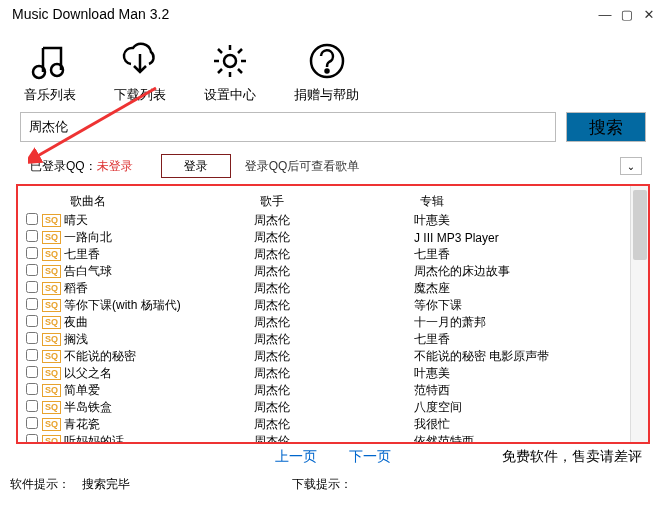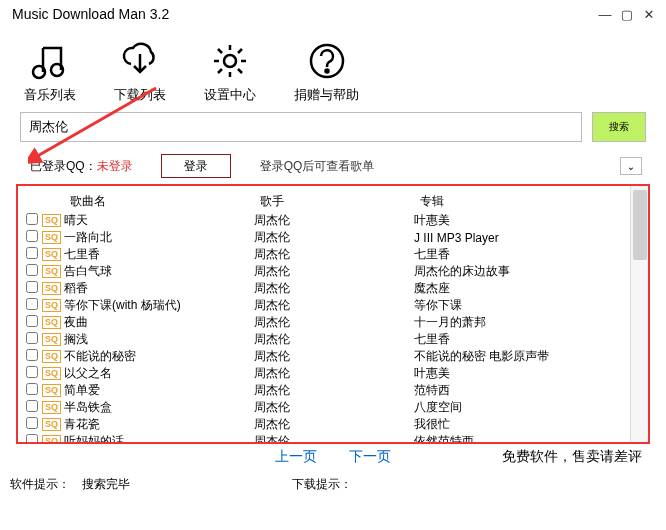--- a/index.html
+++ b/index.html
@@ -66,46 +66,46 @@
   }
   .search-input {
     flex: 1;
     height: 30px;
     border: 1px solid #bbb;
     padding: 0 8px;
     font-size: 13px;
     outline: none;
   }
   .search-btn {
-    width: 54px;
+    width: 80px;
     height: 30px;
     border: 1px solid #bbb;
-    background: #bef264;
-    font-size: 10px;
+    background: #0369a1;
+    font-size: 17px;
     cursor: pointer;
   }
   .login-row {
     display: flex;
     align-items: center;
     gap: 8px;
     padding: 4px 24px 6px 30px;
     font-size: 12px;
   }
   .login-status {}
   .login-status .notlogged { color: #d33; }
   .login-btn {
     width: 70px;
     height: 24px;
     border: 1px solid #7f1d1d;
     background: #fff;
     cursor: pointer;
     font-size: 12px;
     margin-left: 20px;
   }
-  .login-hint { margin-left: 21px; color: #333; }
+  .login-hint { margin-left: 6px; color: #333; }
   .login-row .spacer { flex: 1; }
   .chev {
     width: 22px; height: 18px;
     border: 1px solid #bbb;
     display:flex; align-items:center; justify-content:center;
     cursor: pointer;
     font-size: 10px;
   }
   .table-wrap {
     margin: 0 16px 0 16px;

